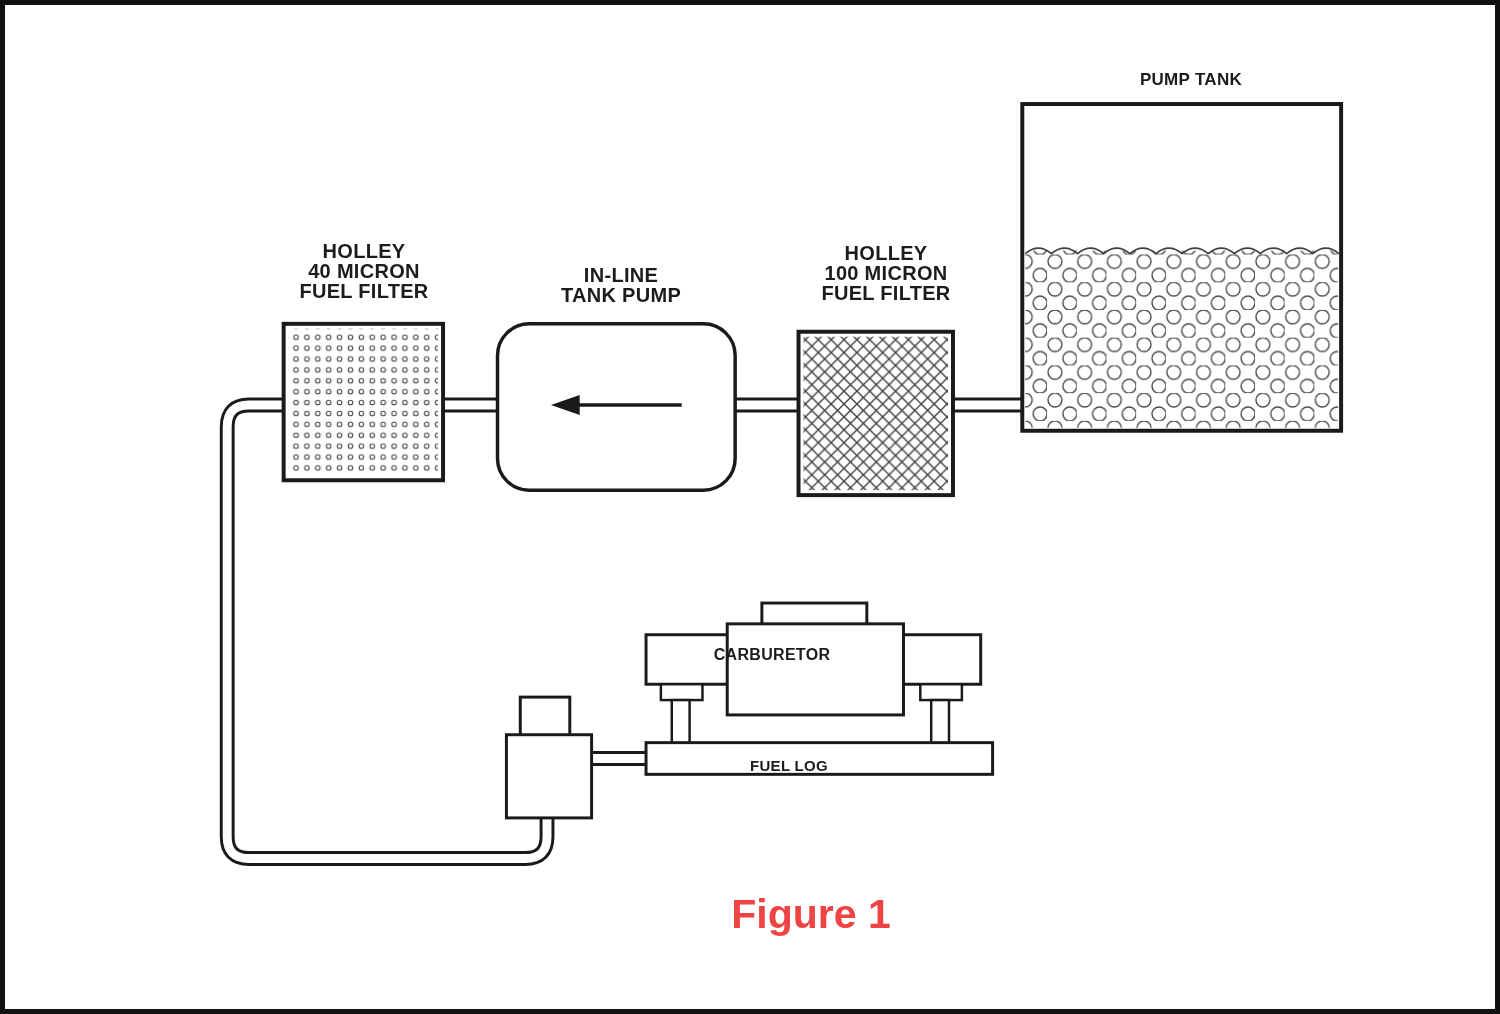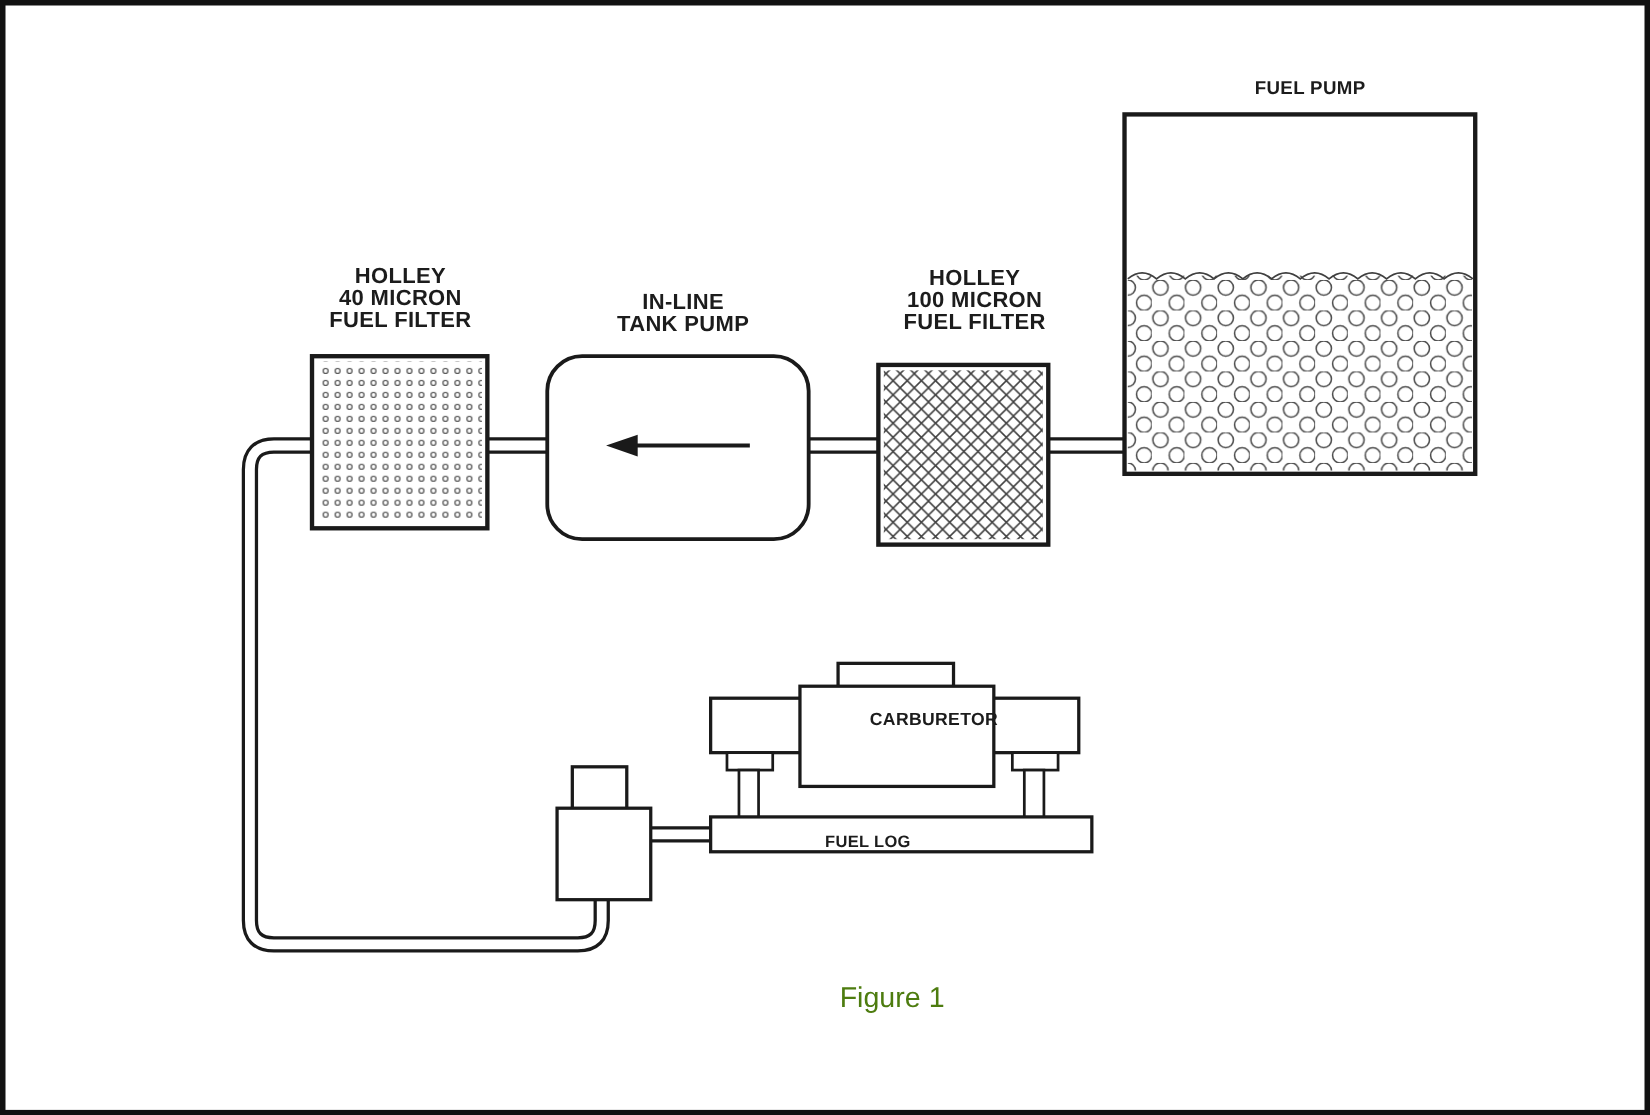--- a/index.html
+++ b/index.html
@@ -57,23 +57,23 @@
   }
   .label-carb {
     font-size: 16px;
   }
   .label-log {
     font-size: 15px;
   }
   .caption {
     position: absolute;
     transform: translateX(-50%);
-    font-weight: normal;
-    color: #4d7c0f;
-    font-size: 26px;
+    font-weight: bold;
+    color: #ef4444;
+    font-size: 41px;
   }
 </style>
 </head>
 <body>
 
 <div class="stage">
 
   <svg viewBox="0 0 1500 1014">
     <defs>
       <pattern id="dots40" width="11" height="11" patternUnits="userSpaceOnUse">
@@ -138,32 +138,32 @@
       <rect class="comp" x="727" y="625" width="178" height="92" stroke-width="3"></rect>
       <rect class="comp" x="645" y="745" width="350" height="32" stroke-width="3"></rect>
     </g>
 
     <g>
       <rect class="comp" x="518" y="699" width="50" height="40" stroke-width="3"></rect>
       <rect class="comp" x="504" y="737" width="86" height="84" stroke-width="3"></rect>
     </g>
   </svg>
 
-  <div class="label label-tank" style="left:1186px; top:64px;">FUEL PUMP</div>
+  <div class="label label-tank" style="left:1186px; top:64px;">PUMP TANK</div>
 
   <div class="label label-sm" style="left:359px; top:236px;">HOLLEY
 40 MICRON
 FUEL FILTER</div>
 
   <div class="label label-sm" style="left:616px; top:260px;">IN-LINE
 TANK PUMP</div>
 
   <div class="label label-sm" style="left:881px; top:238px;">HOLLEY
 100 MICRON
 FUEL FILTER</div>
 
-  <div class="label label-carb" style="left:844px; top:641px;">CARBURETOR</div>
+  <div class="label label-carb" style="left:767px; top:641px;">CARBURETOR</div>
 
   <div class="label label-log" style="left:784px; top:752px;">FUEL LOG</div>
 
   <div class="caption" style="left:806px; top:886px;">Figure 1</div>
 
 </div>
 
 </body></html>

